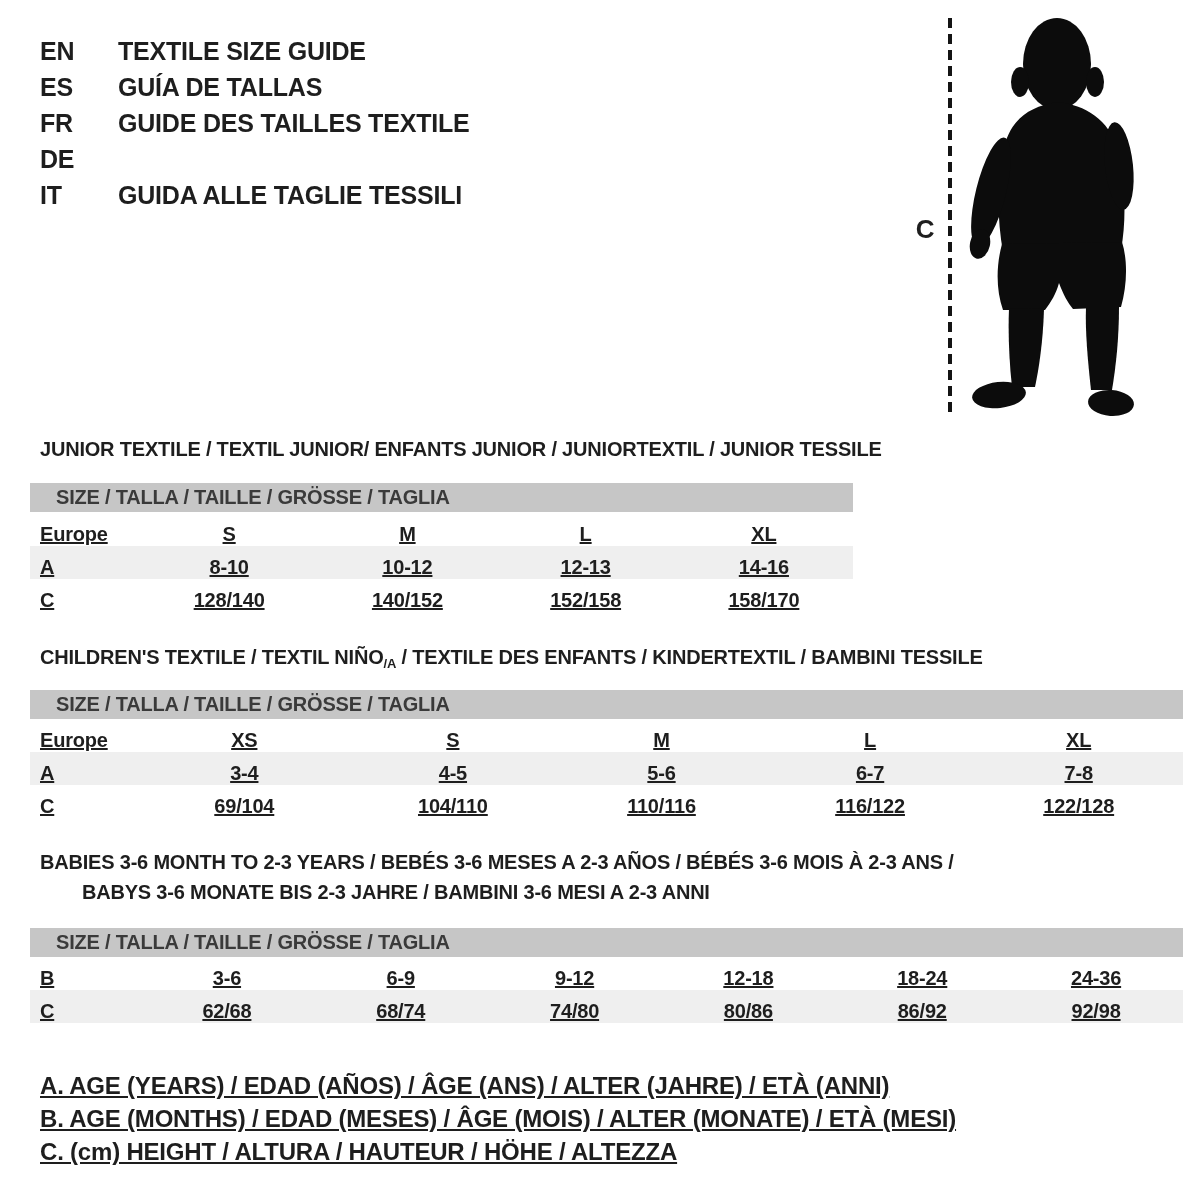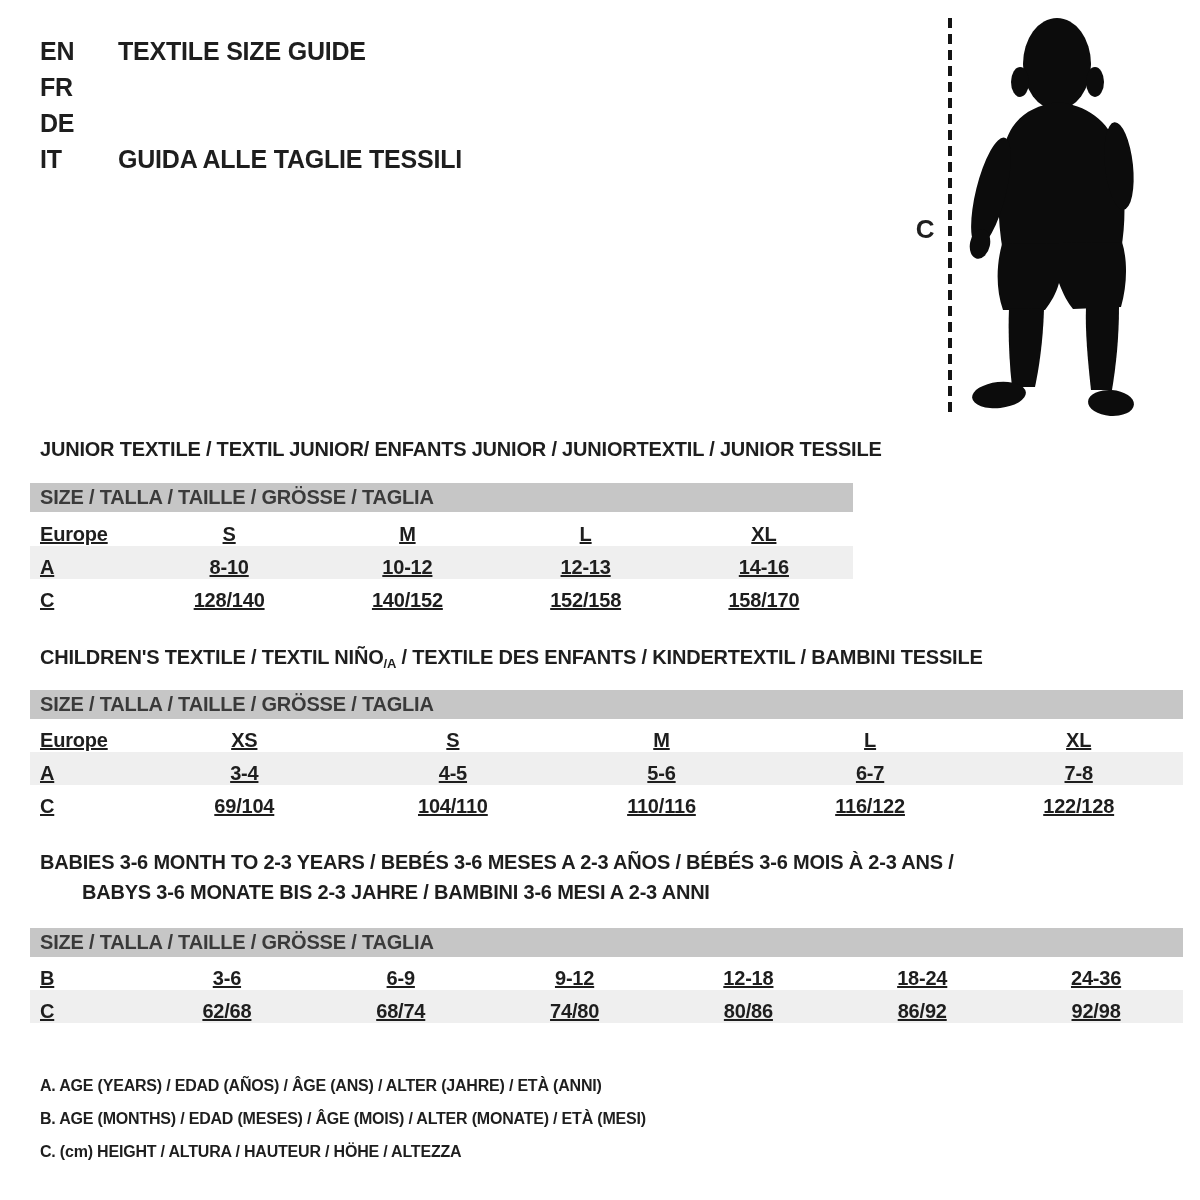--- a/index.html
+++ b/index.html
@@ -37,21 +37,21 @@
   
   .section { position: absolute; left: 30px; }
   .sec-title {
     position: absolute; left: 10px; top: 0; white-space: nowrap;
     font-size: 20px; line-height: 24px;
   }
   .sec-title .sub { font-size: 13px; vertical-align: -4px; }
   .size-bar {
     position: absolute; left: 0; width: 100%; height: 29px; line-height: 29px;
     background: #c6c6c6; color: #3a3a3a; font-size: 20px;
-    padding-left: 10px; box-sizing: border-box; white-space: nowrap;
+    padding-left: 26px; box-sizing: border-box; white-space: nowrap;
   }
   .trow {
     position: absolute; left: 0; width: 100%; height: 33px;
     display: flex; align-items: flex-end; font-size: 20px; text-decoration: underline;
   }
   .trow.shaded { background: #efefef; }
   .trow .lbl { width: 110px; padding-left: 10px; box-sizing: border-box; }
   .trow .cell { flex: 1; text-align: center; }
 
   .sec-junior   { top: 437px; width: 823px;  }
@@ -67,35 +67,40 @@
   .sec-children .r-head   { top: 74px; }
   .sec-children .r-a      { top: 107px; }
   .sec-children .r-c      { top: 140px; }
 
   .sec-babies .t-line2    { top: 30px; margin-left: 42px; }
   .sec-babies .size-bar   { top: 78px; }
   .sec-babies .r-b        { top: 107px; }
   .sec-babies .r-c        { top: 140px; }
 
   
-  .legend { position: absolute; left: 40px; top: 1069px; font-size: 16px; line-height: 33px; }
+  .legend { position: absolute; left: 40px; top: 1069px; font-size: 24px; line-height: 33px; text-decoration: underline; }
   .legend div { white-space: nowrap; }
 </style>
 </head>
 <body>
 
 <div class="page">
 
   <div class="lang-list">
     <div class="lang-row">
       <span class="lang-code">EN</span>
       <span class="lang-title">TEXTILE SIZE GUIDE</span>
     </div>
     <div class="lang-row">
+      <span class="lang-code">ES</span>
+      <span class="lang-title">GUÍA DE TALLAS</span>
+    </div>
+    <div class="lang-row">
       <span class="lang-code">FR</span>
+      <span class="lang-title">GUIDE DES TAILLES TEXTILE</span>
     </div>
     <div class="lang-row">
       <span class="lang-code">DE</span>
     </div>
     <div class="lang-row">
       <span class="lang-code">IT</span>
       <span class="lang-title">GUIDA ALLE TAGLIE TESSILI</span>
     </div>
   </div>
 

